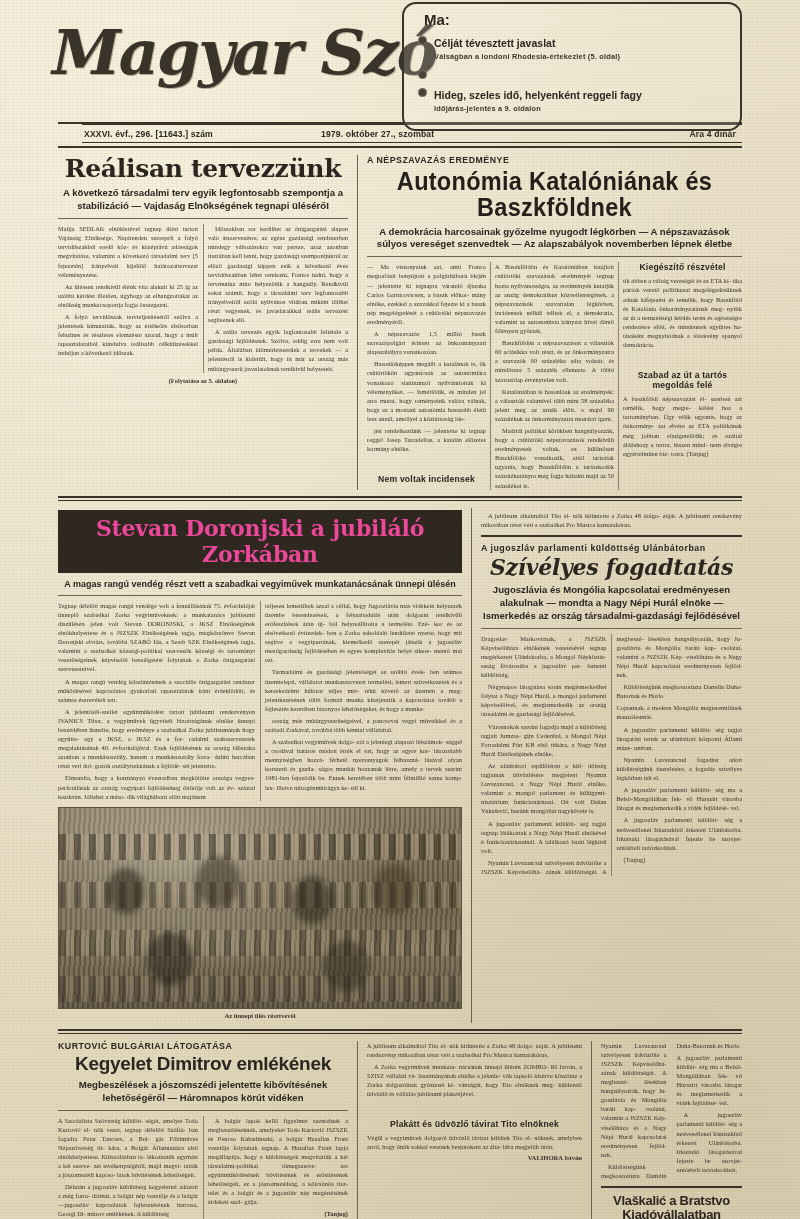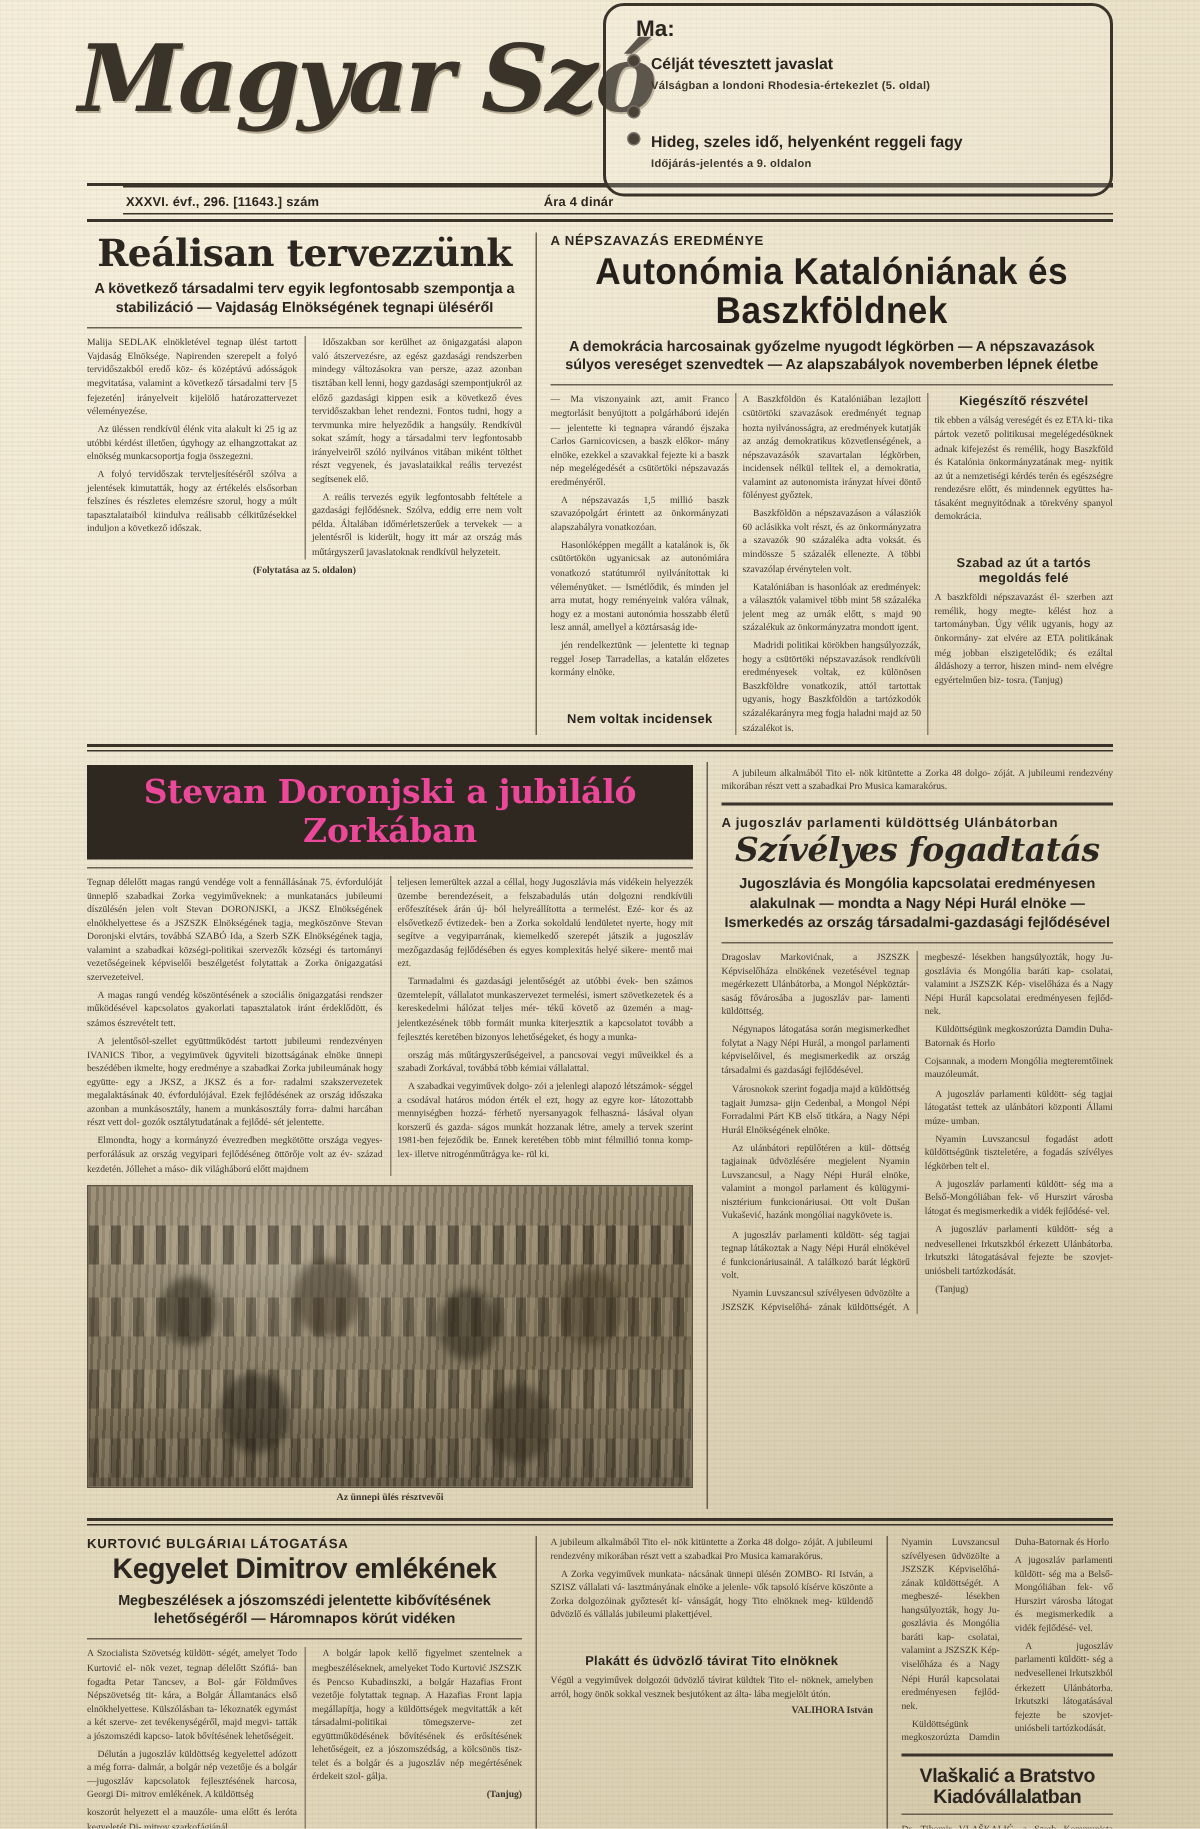--- a/index.html
+++ b/index.html
@@ -183,20 +183,21 @@
           <span class="ma-h">Hideg, szeles idő, helyenként reggeli fagy</span>
           <div class="ma-s">Időjárás-jelentés a 9. oldalon</div>
         </span>
       </div>
     </div>
   </div>
 
   <div class="rule-t"></div>
   <div class="infobar">
     <div class="c1">XXXVI. évf., 296. [11643.] szám</div>
+    <div class="c2">1979. október 27., szombat</div>
     <div class="c3">Ára 4 dinár</div>
   </div>
   <div class="rule-b"></div>
 
   <div class="cols">
 
     <div class="colL">
       <div class="h-main">Reálisan tervezzünk</div>
       <div class="deck">A következő társadalmi terv egyik legfontosabb szempontja a stabilizáció — Vajdaság Elnökségének tegnapi ülésérőI</div>
       <div class="hr-thin"></div>
@@ -232,20 +233,21 @@
       </div>
     </div>
   </div>
 
   <div class="dblrule"></div>
 
   <div class="cols">
 
     <div style="width:404px;flex:0 0 404px;">
       <div class="banner">Stevan Doronjski a jubiláló Zorkában</div>
+      <div class="deck deck-sm">A magas rangú vendég részt vett a szabadkai vegyiművek munkatanácsának ünnepi ülésén</div>
       <div class="hr-thin"></div>
 
       <div class="body2">
         <p class="bt noind">Tegnap délelőtt magas rangú vendége volt a fennállásának 75. évfordulóját ünneplő szabadkai Zorka vegyiműveknek: a munkatanács jubileumi díszülésén jelen volt Stevan DORONJSKI, a JKSZ Elnökségének elnökhelyettese és a JSZSZK Elnökségének tagja, megköszönve Stevan Doronjski elvtárs, továbbá SZABÓ Ida, a Szerb SZK Elnökségének tagja, valamint a szabadkai községi-politikai szervezők községi és tartományi vezetőségeinek képviselői beszélgetést folytattak a Zorka önigazgatási szervezeteivel.</p>
         <p class="bt">A magas rangú vendég köszöntésének a szociális önigazgatási rendszer működésével kapcsolatos gyakorlati tapasztalatok iránt érdeklődött, és számos észrevételt tett.</p>
         <p class="bt">A jelentősöl-szellet együttműködést tartott jubileumi rendezvényen IVANICS Tibor, a vegyimüvek ügyviteli bizottságának elnöke ünnepi beszédében ikmelte, hogy eredménye a szabadkai Zorka jubileumának hogy együtte- egy a JKSZ, a JKSZ és a for- radalmi szakszervezetek megalaktásának 40. évfordulójával. Ezek fejlődésének az ország időszaka azonban a munkásosztály, hanem a munkásosztály forra- dalmi harcában részt vett dol- gozók osztálytudatának a fejlődé- sét jelentette.</p>
         <p class="bt">Elmondta, hogy a kormányzó évezredben megkötötte országa vegyes- perforálásuk az ország vegyipari fejlődéséneg öttörője volt az év- század kezdetén. Jóllehet a máso- dik világháború előtt majdnem</p>
         <p class="bt noind">teljesen lemerültek azzal a céllal, hogy Jugoszlávia más vidékein helyezzék üzembe berendezéseit, a felszabadulás után dolgozni rendkívüli erőfeszítések árán új- ból helyreállította a termelést. Ezé- kor és az elsővetkező évtizedek- ben a Zorka sokoldalú lendületet nyerte, hogy mit segítve a vegyiparrának, kiemelkedő szerepét játszik a jugoszláv mezőgazdaság fejlődésében és egyes komplexitás helyé sikere- mentő mai ezt.</p>
         <p class="bt">Tarmadalmi és gazdasági jelentőségét az utóbbi évek- ben számos üzemtelepít, vállalatot munkaszervezet termelési, ismert szövetkezetek és a kereskedelmi hálózat teljes mér- tékű követő az üzemén a mag- jelentkezésének több formáit munka kiterjesztik a kapcsolatot tovább a fejlesztés keretében bizonyos lehetőségeket, és hogy a munka-</p>
         <p class="bt">ország más műtárgyszerűségeivel, a pancsovai vegyi műveikkel és a szabadi Zorkával, továbbá több kémiai vállalattal.</p>

